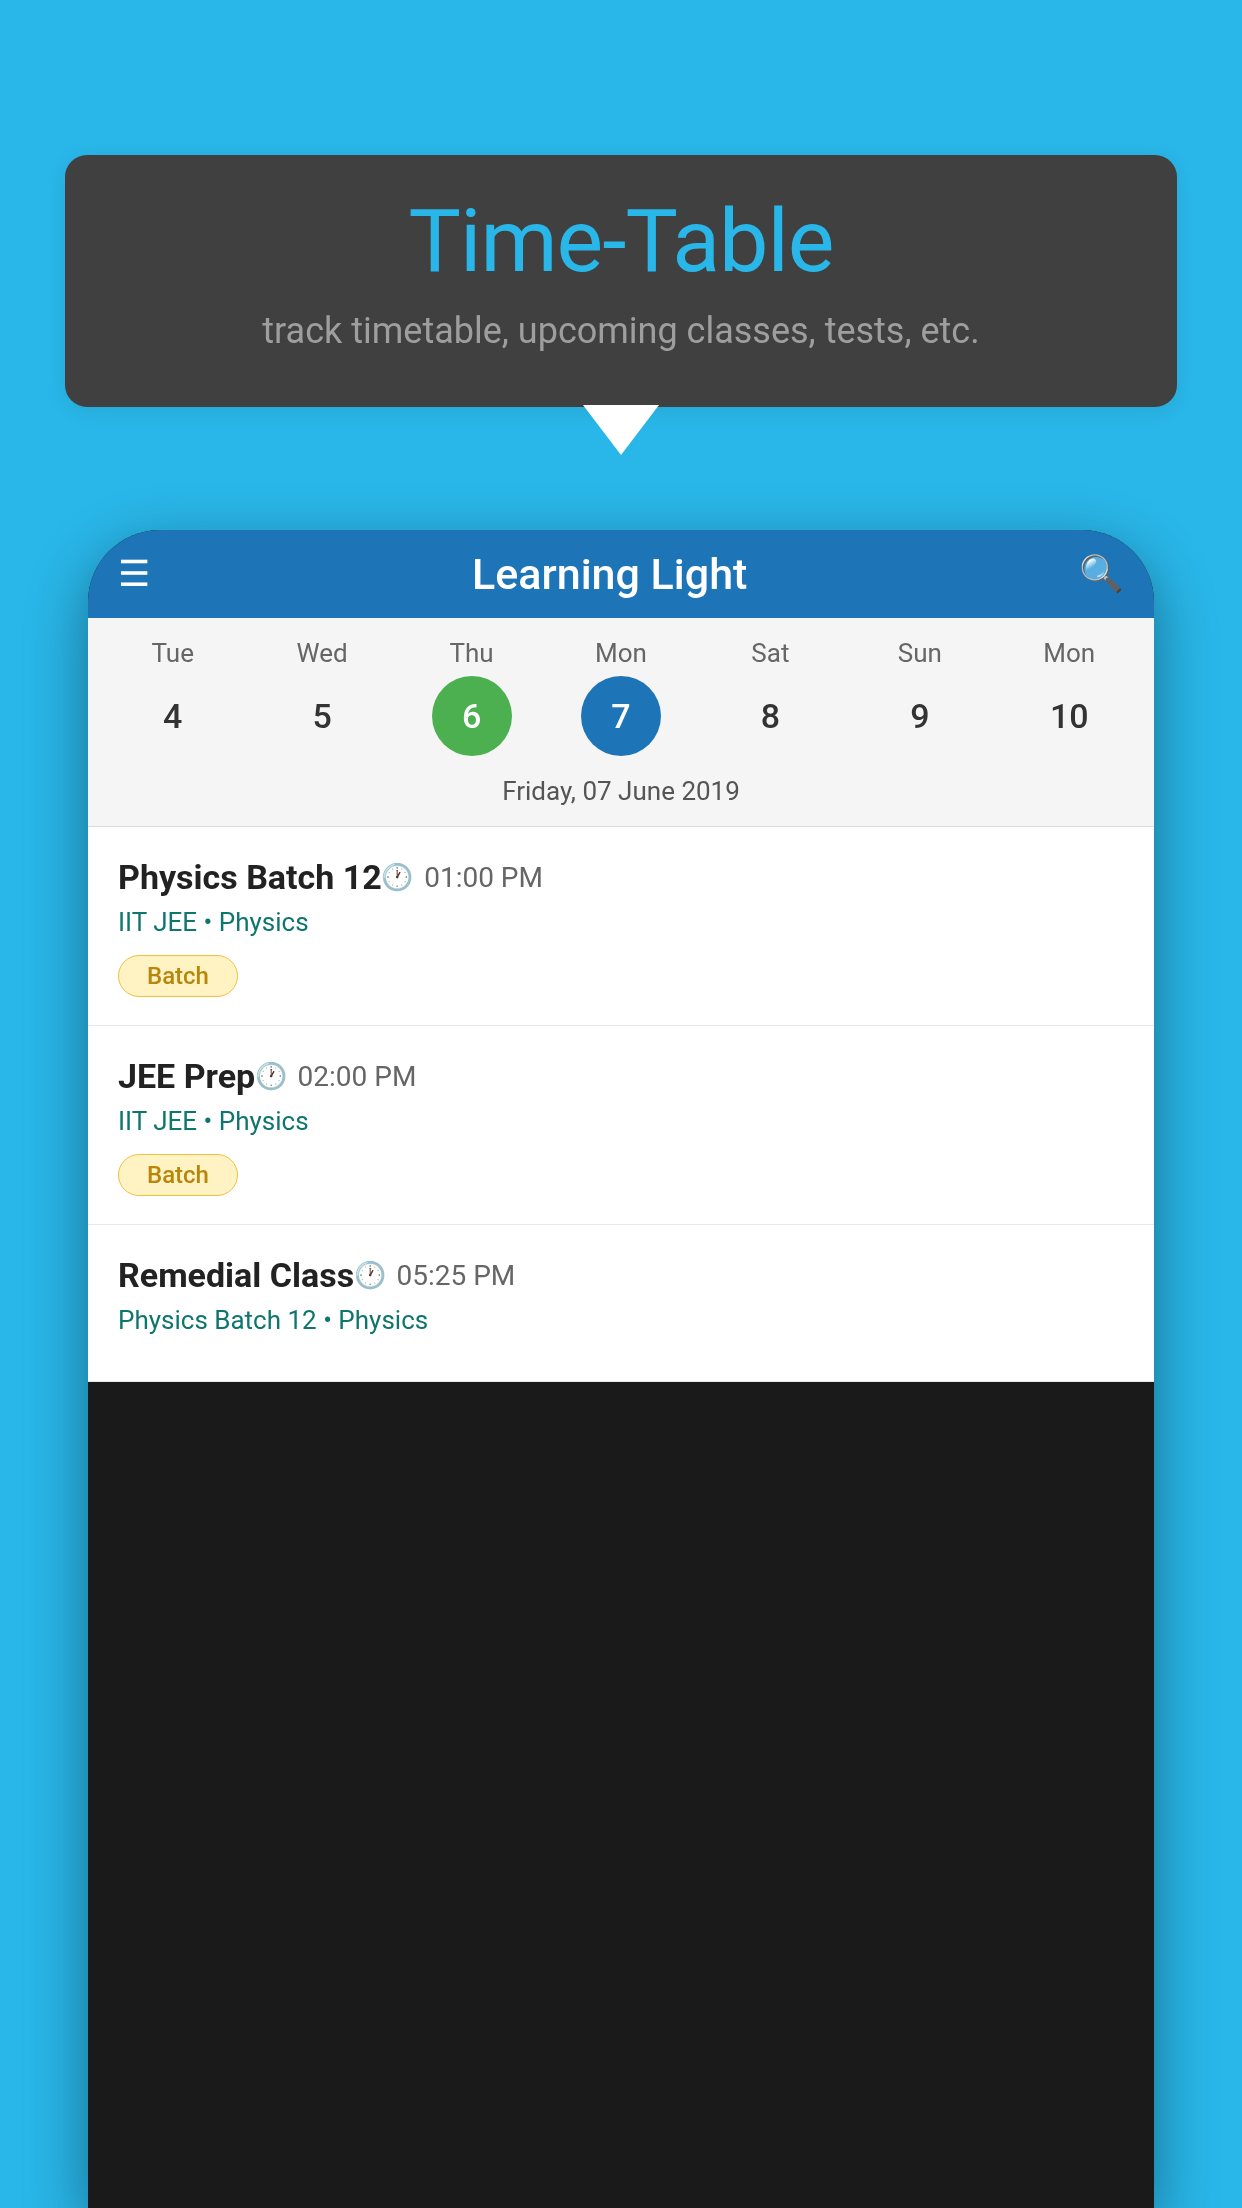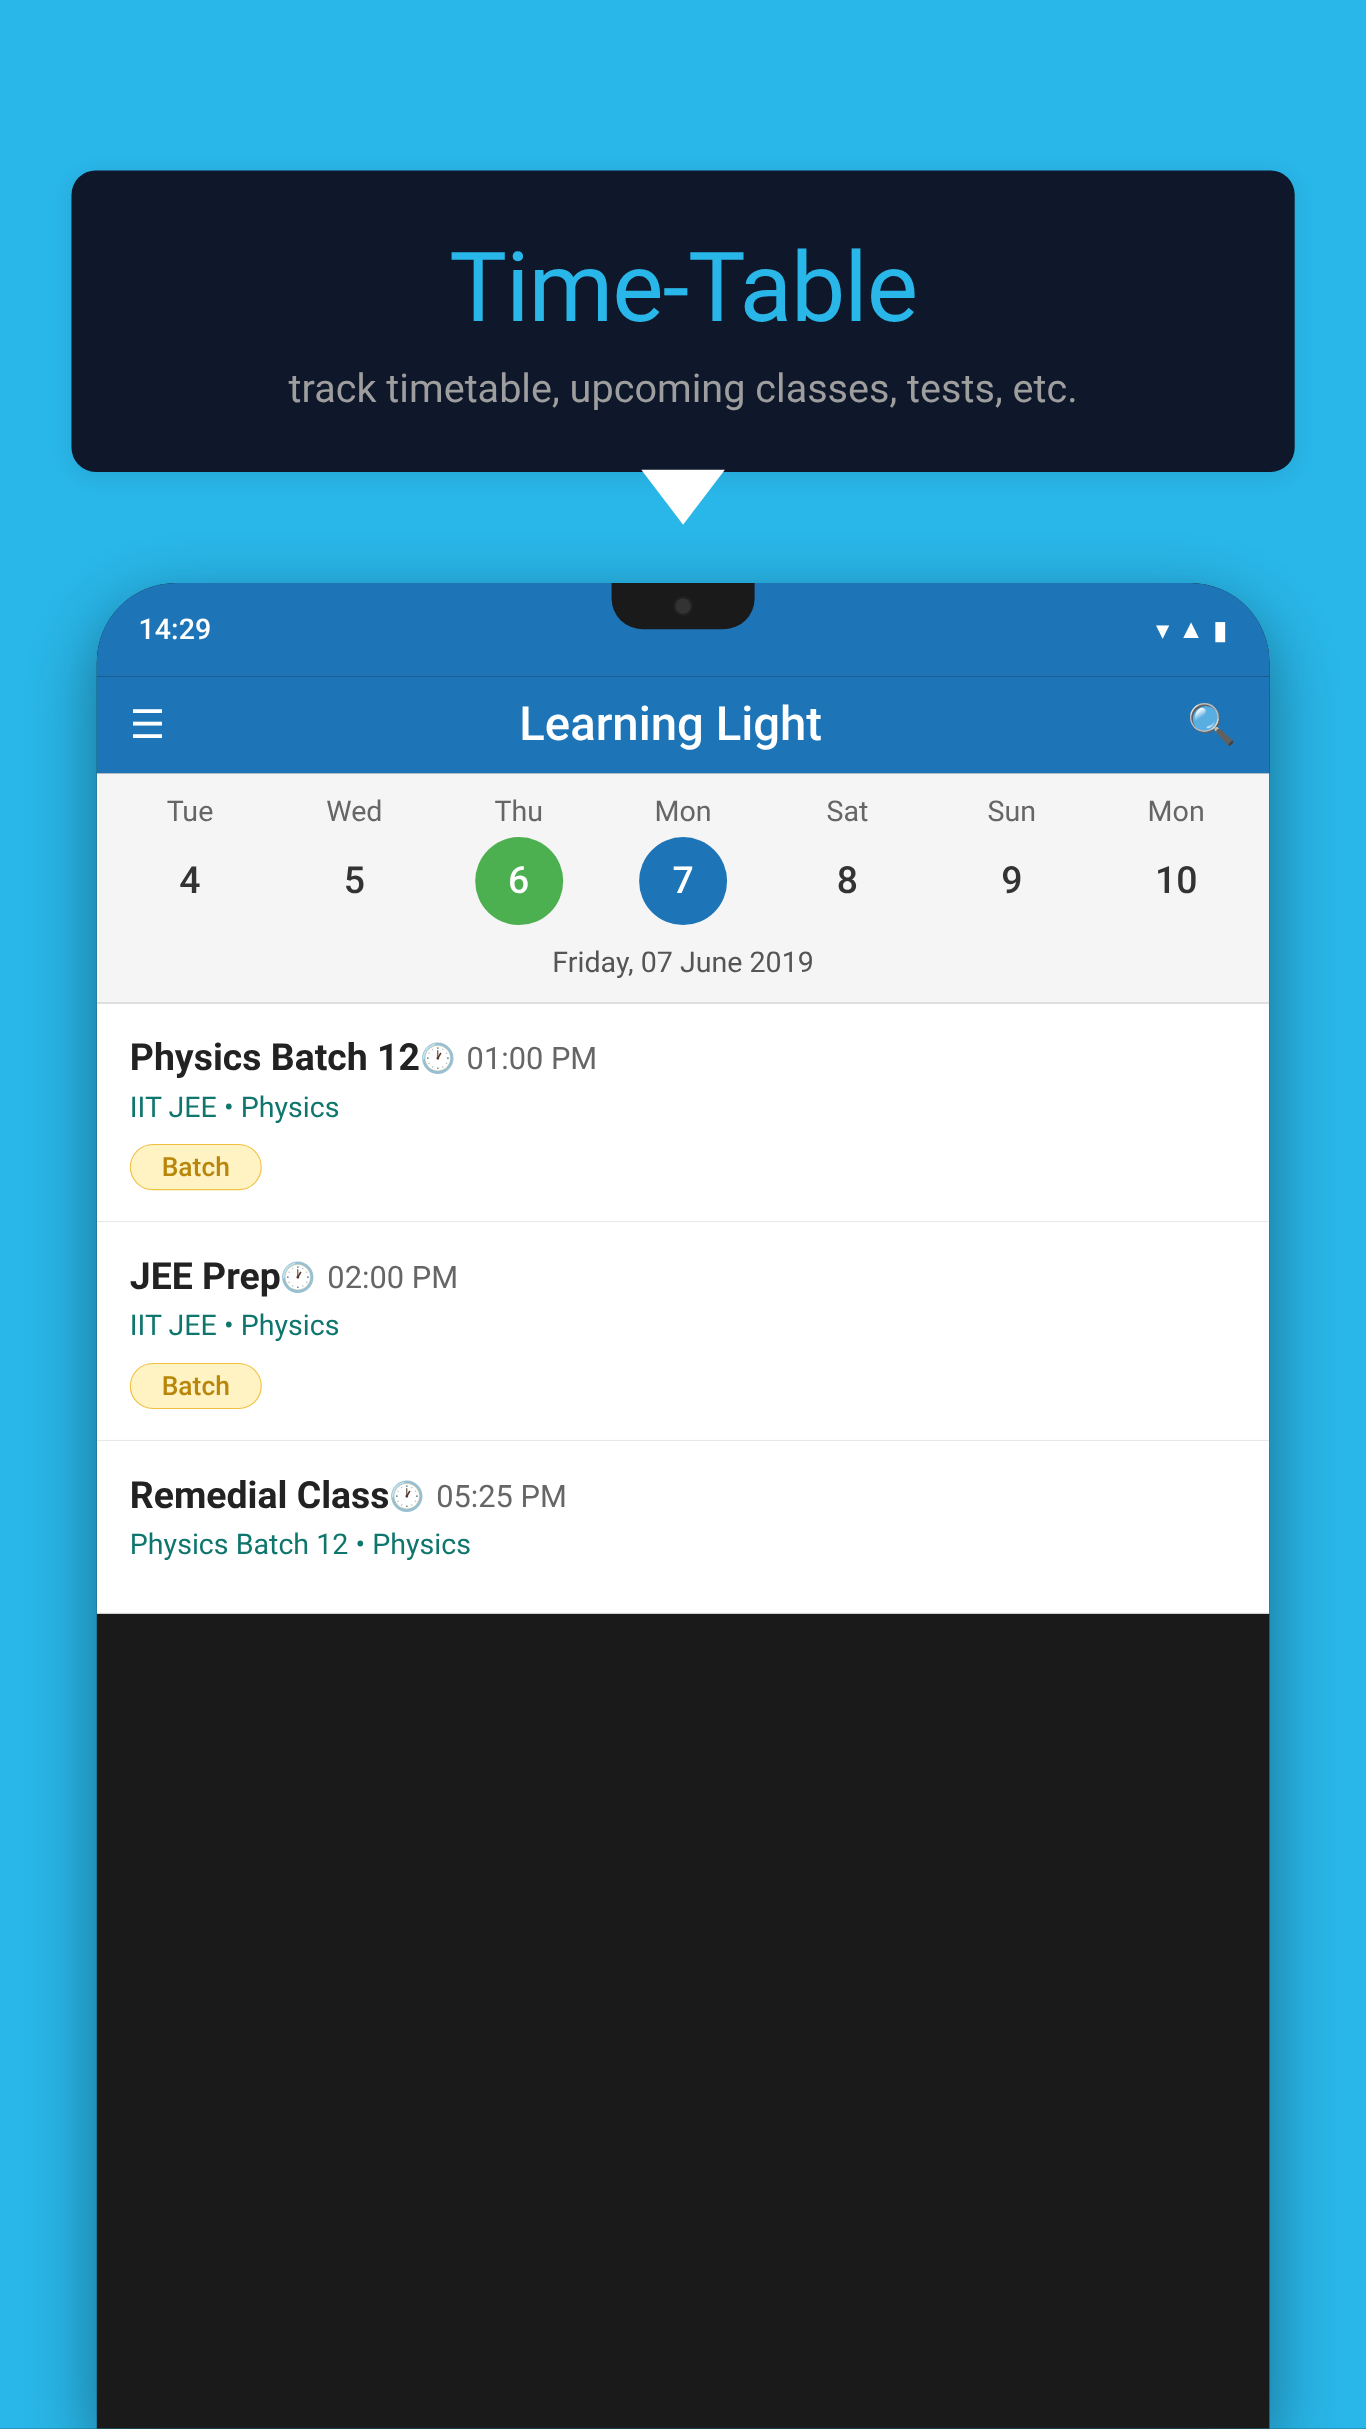--- a/index.html
+++ b/index.html
@@ -15,23 +15,23 @@
 
     
     .speech-bubble-container {
       position: absolute;
       top: 155px;
       left: 65px;
       right: 65px;
     }
 
     .speech-bubble {
-      background: #0f172a;
+      background: #404040;
       border-radius: 22px;
-      padding: 56px 60px 55px;
+      padding: 34px 60px 55px;
       text-align: center;
       box-shadow: 0 4px 20px rgba(0,0,0,0.08);
       position: relative;
     }
 
     .speech-bubble::after {
       content: '';
       position: absolute;
       bottom: -48px;
       left: 50%;
@@ -277,31 +277,20 @@
 <div class="speech-bubble-container">
   <div class="speech-bubble">
     <h1>Time-Table</h1>
     <p>track timetable, upcoming classes, tests, etc.</p>
   </div>
 </div>
 
 <div class="phone-wrapper">
   <div class="phone-body">
 
-    <div class="phone-top-bar">
-      <span class="status-time">14:29</span>
-      <div class="notch">
-        <div class="camera-dot"></div>
-      </div>
-      <div class="status-icons">
-        <span>▾</span>
-        <span>▲</span>
-        <span>▮</span>
-      </div>
-    </div>
 
     <div class="app-bar">
       <span class="hamburger-icon">☰</span>
       <span class="app-bar-title">Learning Light</span>
       <span class="search-icon">🔍</span>
     </div>
 
     <div class="calendar-strip">
       <div class="day-headers">
         <span class="day-header">Tue</span>

